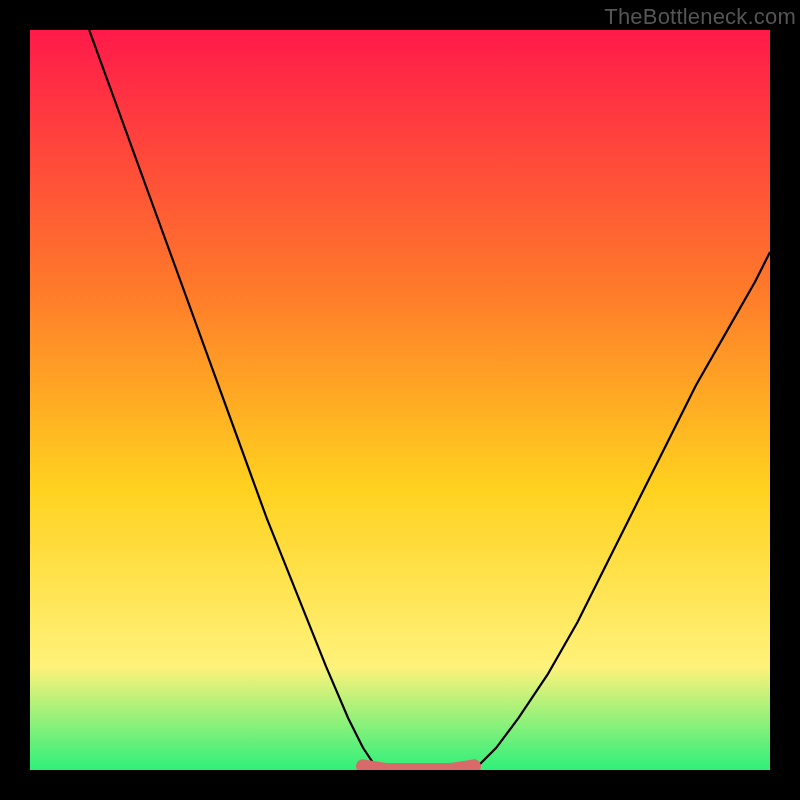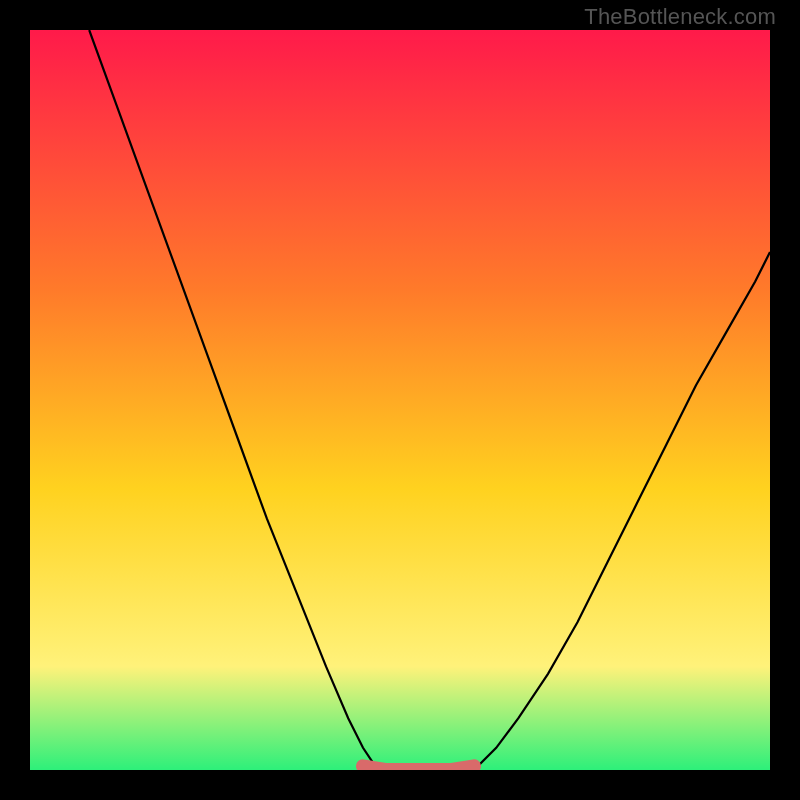--- a/index.html
+++ b/index.html
@@ -23,21 +23,21 @@
     position: absolute;
     top: 30px;
     left: 30px;
     width: 740px;
     height: 740px;
   }
   svg { display: block; }
   .watermark {
     position: absolute;
     top: 4px;
-    right: 24px;
+    right: 4px;
     color: #555;
     font-size: 22px;
     font-weight: 500;
     letter-spacing: 0.2px;
   }
 </style>
 </head>
 <body>
 
 <div class="frame">

